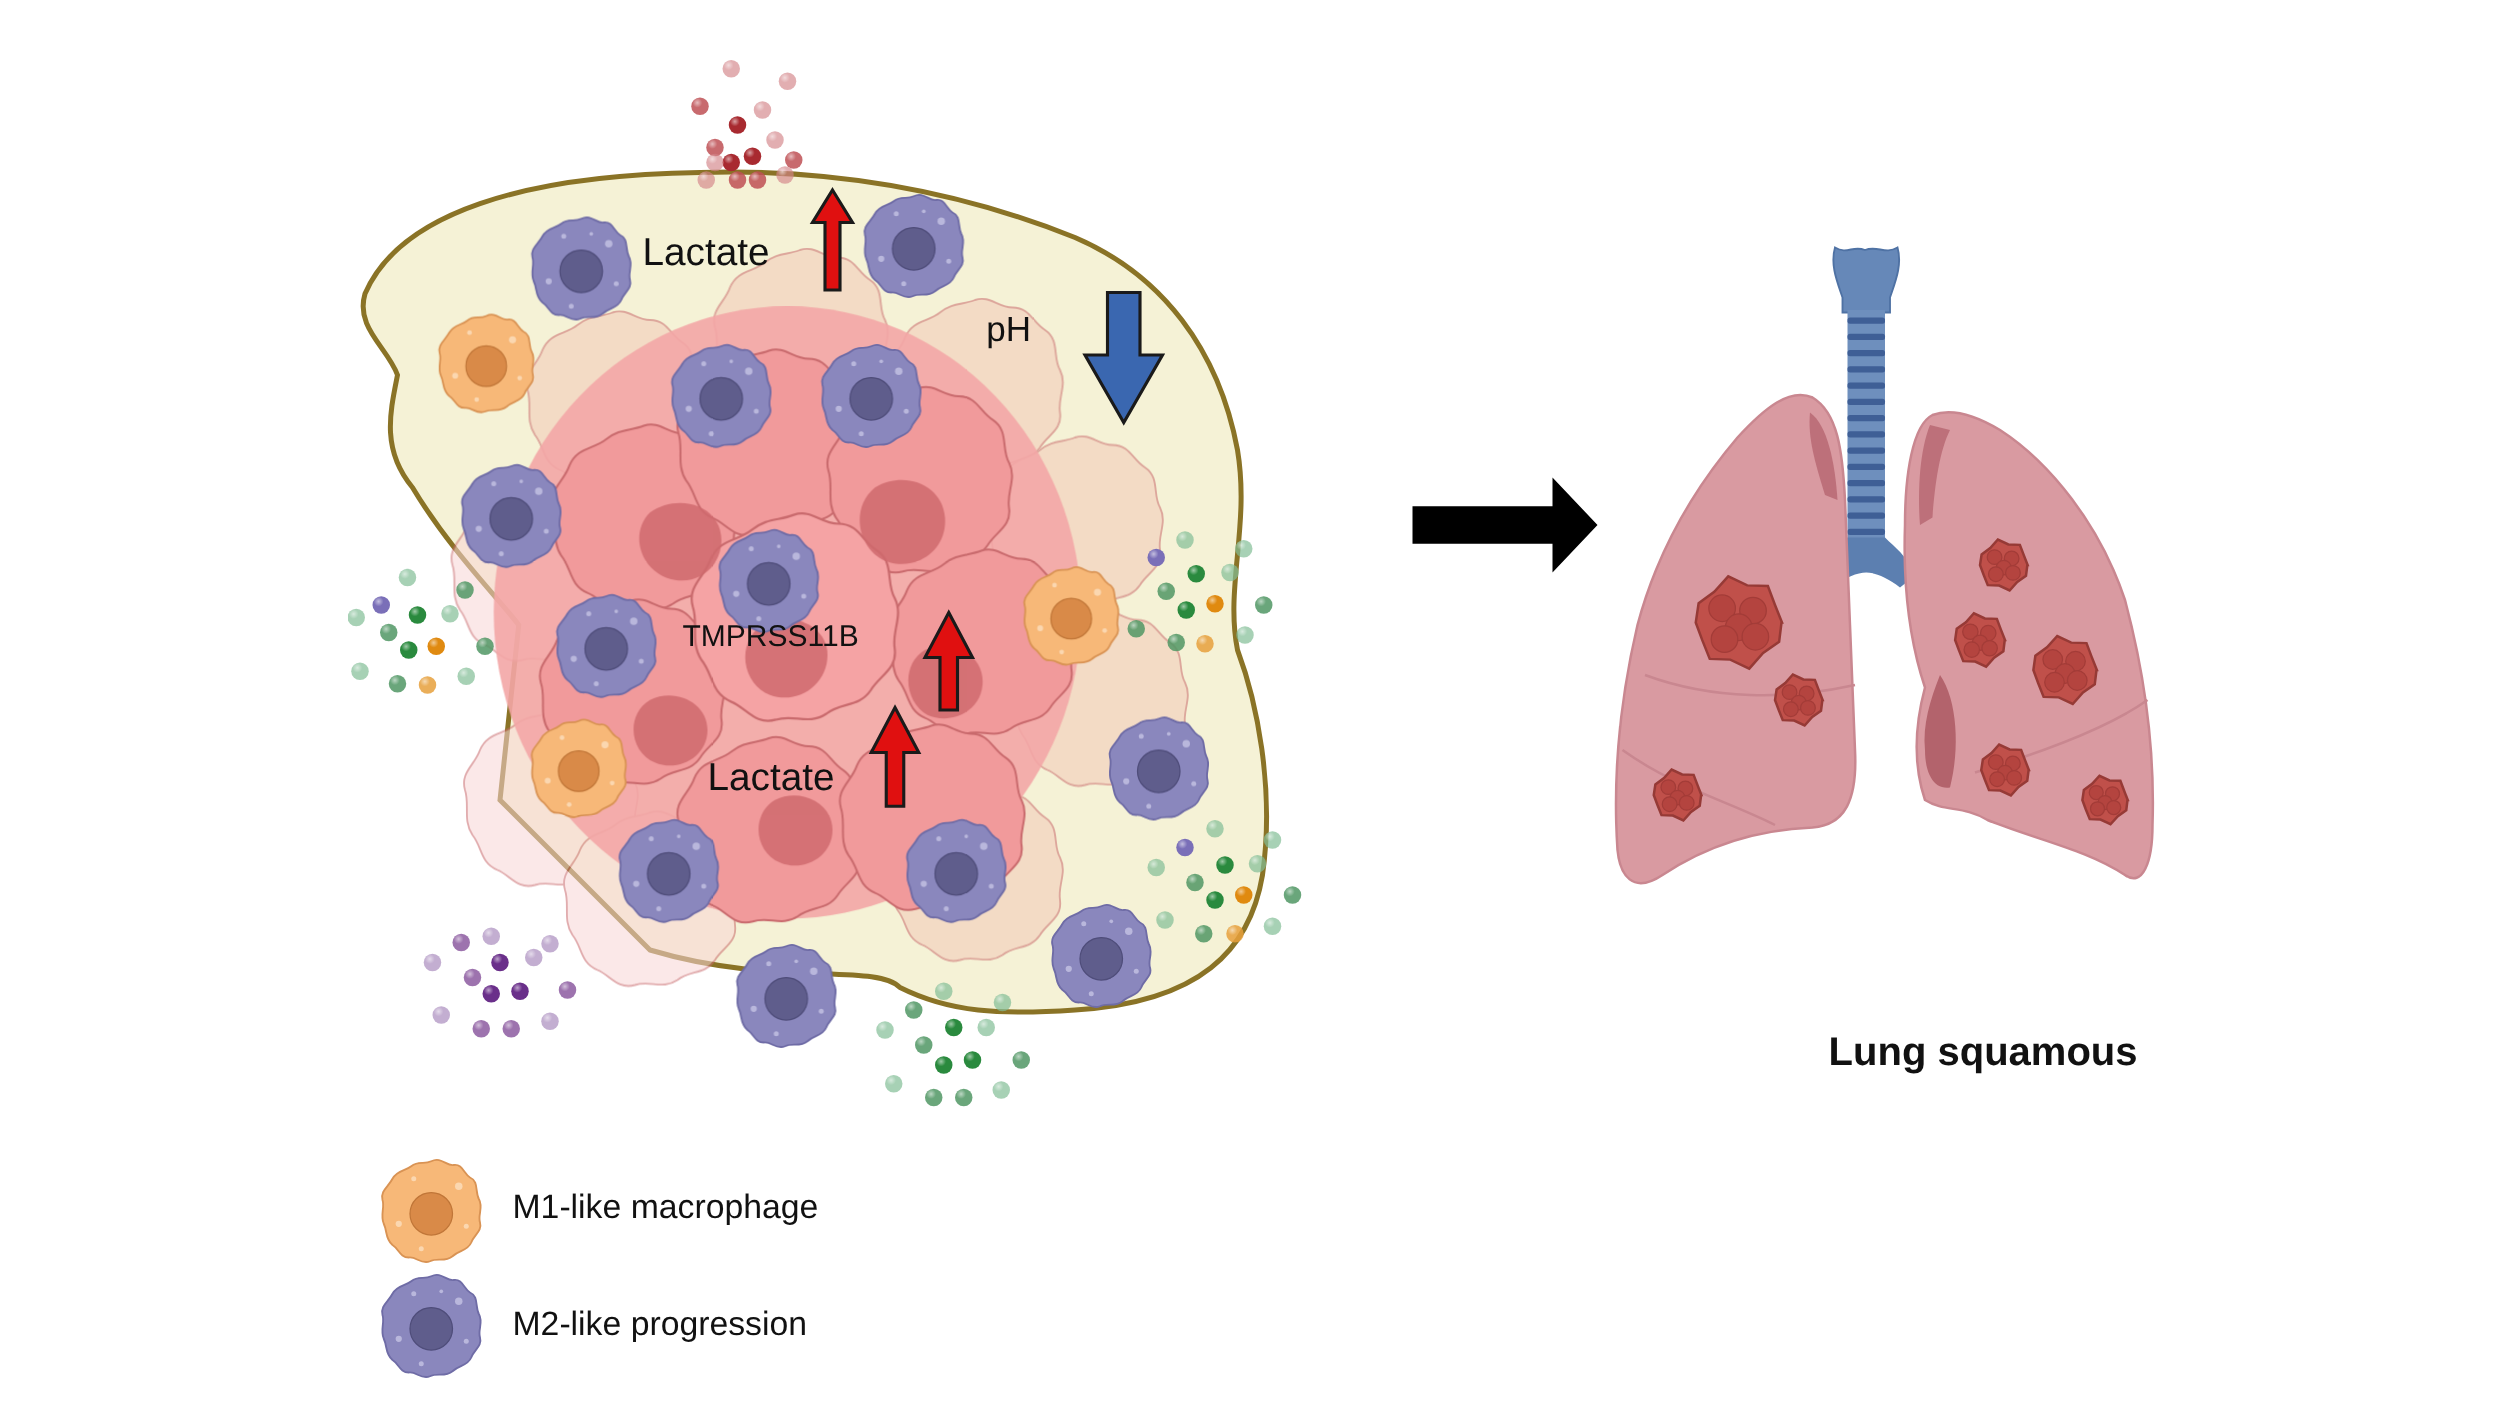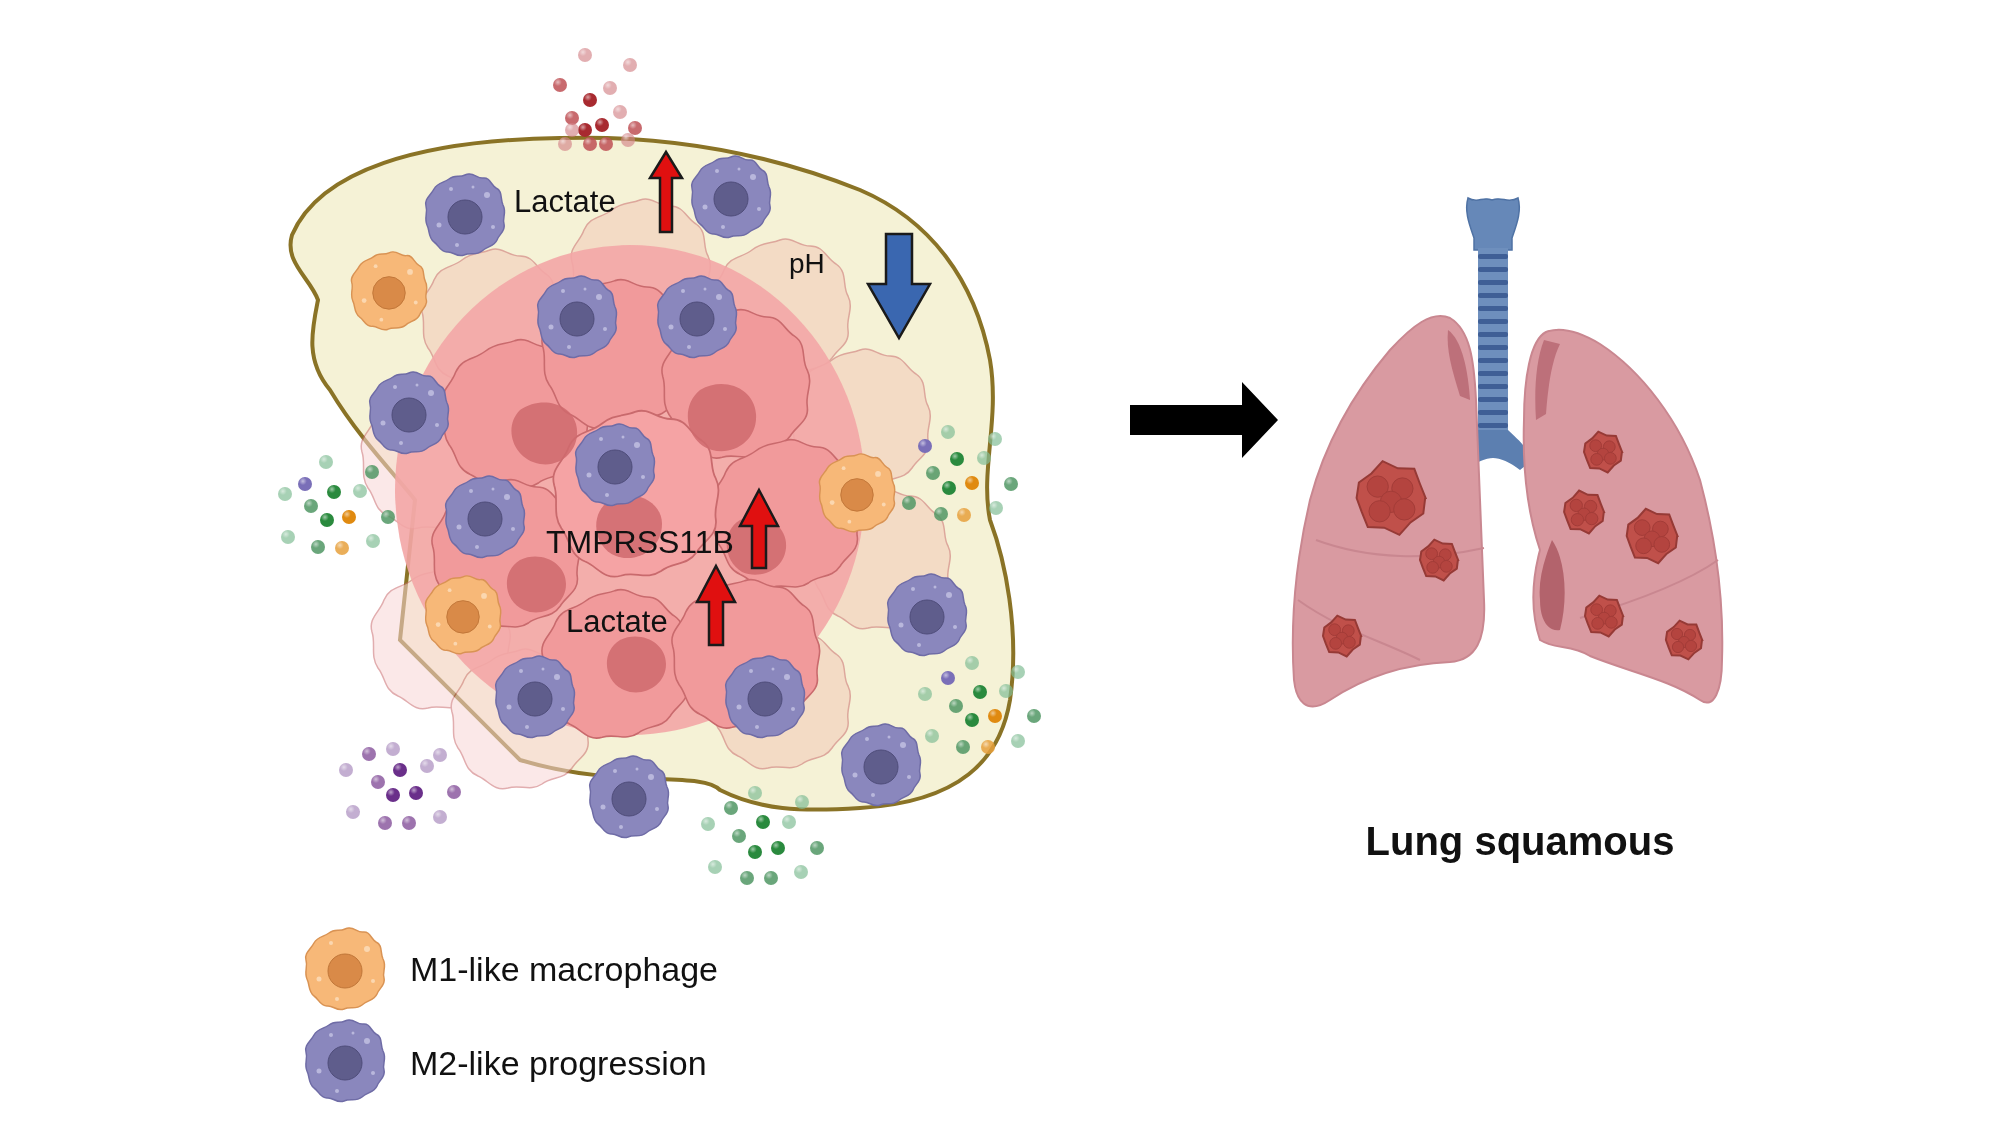--- a/index.html
+++ b/index.html
@@ -1,22 +1,22 @@
 <!DOCTYPE html>
 <html><head>
 <meta charset="utf-8">
 <style>
   html, body { margin: 0; padding: 0; background: #ffffff; }
   body { width: 2000px; height: 1124px; position: relative; overflow: hidden;
          font-family: "Liberation Sans", sans-serif; }
   #stage { position: absolute; left: 0; top: 0; width: 2000px; height: 1124px; }
   .lbl { position: absolute; color: #111; font-family: "Liberation Sans", sans-serif; white-space: nowrap; }
   .bold { font-weight: normal; }
-  .legend-text { font-size: 34px; color: #111; text-align: center; }
-  .title-text { font-size: 40px; font-weight: bold; text-align: center; line-height: 42px; }
+  .legend-text { font-size: 27px; color: #111; text-align: center; }
+  .title-text { font-size: 32px; font-weight: bold; text-align: right; line-height: 42px; }
 </style>
 </head>
 <body>
 
 <svg id="stage" width="2000" height="1124" viewBox="0 0 2000 1124" xmlns="http://www.w3.org/2000/svg">
   <defs>
     <radialGradient id="gBead" cx="35%" cy="30%" r="70%">
       <stop offset="0%" stop-color="#ffffff" stop-opacity="0.55"></stop>
       <stop offset="40%" stop-color="#ffffff" stop-opacity="0"></stop>
     </radialGradient>
@@ -391,21 +391,21 @@
         </g>
       </g>
   </g>
 
   <use href="#m1cell" x="300" y="924" width="90" height="90"></use>
   <use href="#m2cell" x="300" y="1016" width="90" height="90"></use>
 </svg>
 
 <div class="lbl bold" style="left:514px; top:184px; font-size:31px;">Lactate</div>
 <div class="lbl bold" style="left:789px; top:248px; font-size:28px;">pH</div>
-<div class="lbl bold" style="left:546px; top:524px; font-size:32px;text-align:center;">TMPRSS11B</div>
+<div class="lbl bold" style="left:546px; top:496px; font-size:24px;text-align:center;">TMPRSS11B</div>
 <div class="lbl bold" style="left:566px; top:604px; font-size:31px;">Lactate</div>
 
 <div class="lbl legend-text" style="left:410px; top:950px;">M1-like macrophage</div>
 <div class="lbl legend-text" style="left:410px; top:1044px;">M2-like progression</div>
 
 <div class="lbl title-text" style="left:1330px; top:820px; width:380px;">
   <div>Lung squamous</div>
 </div>
 
 </body></html>

